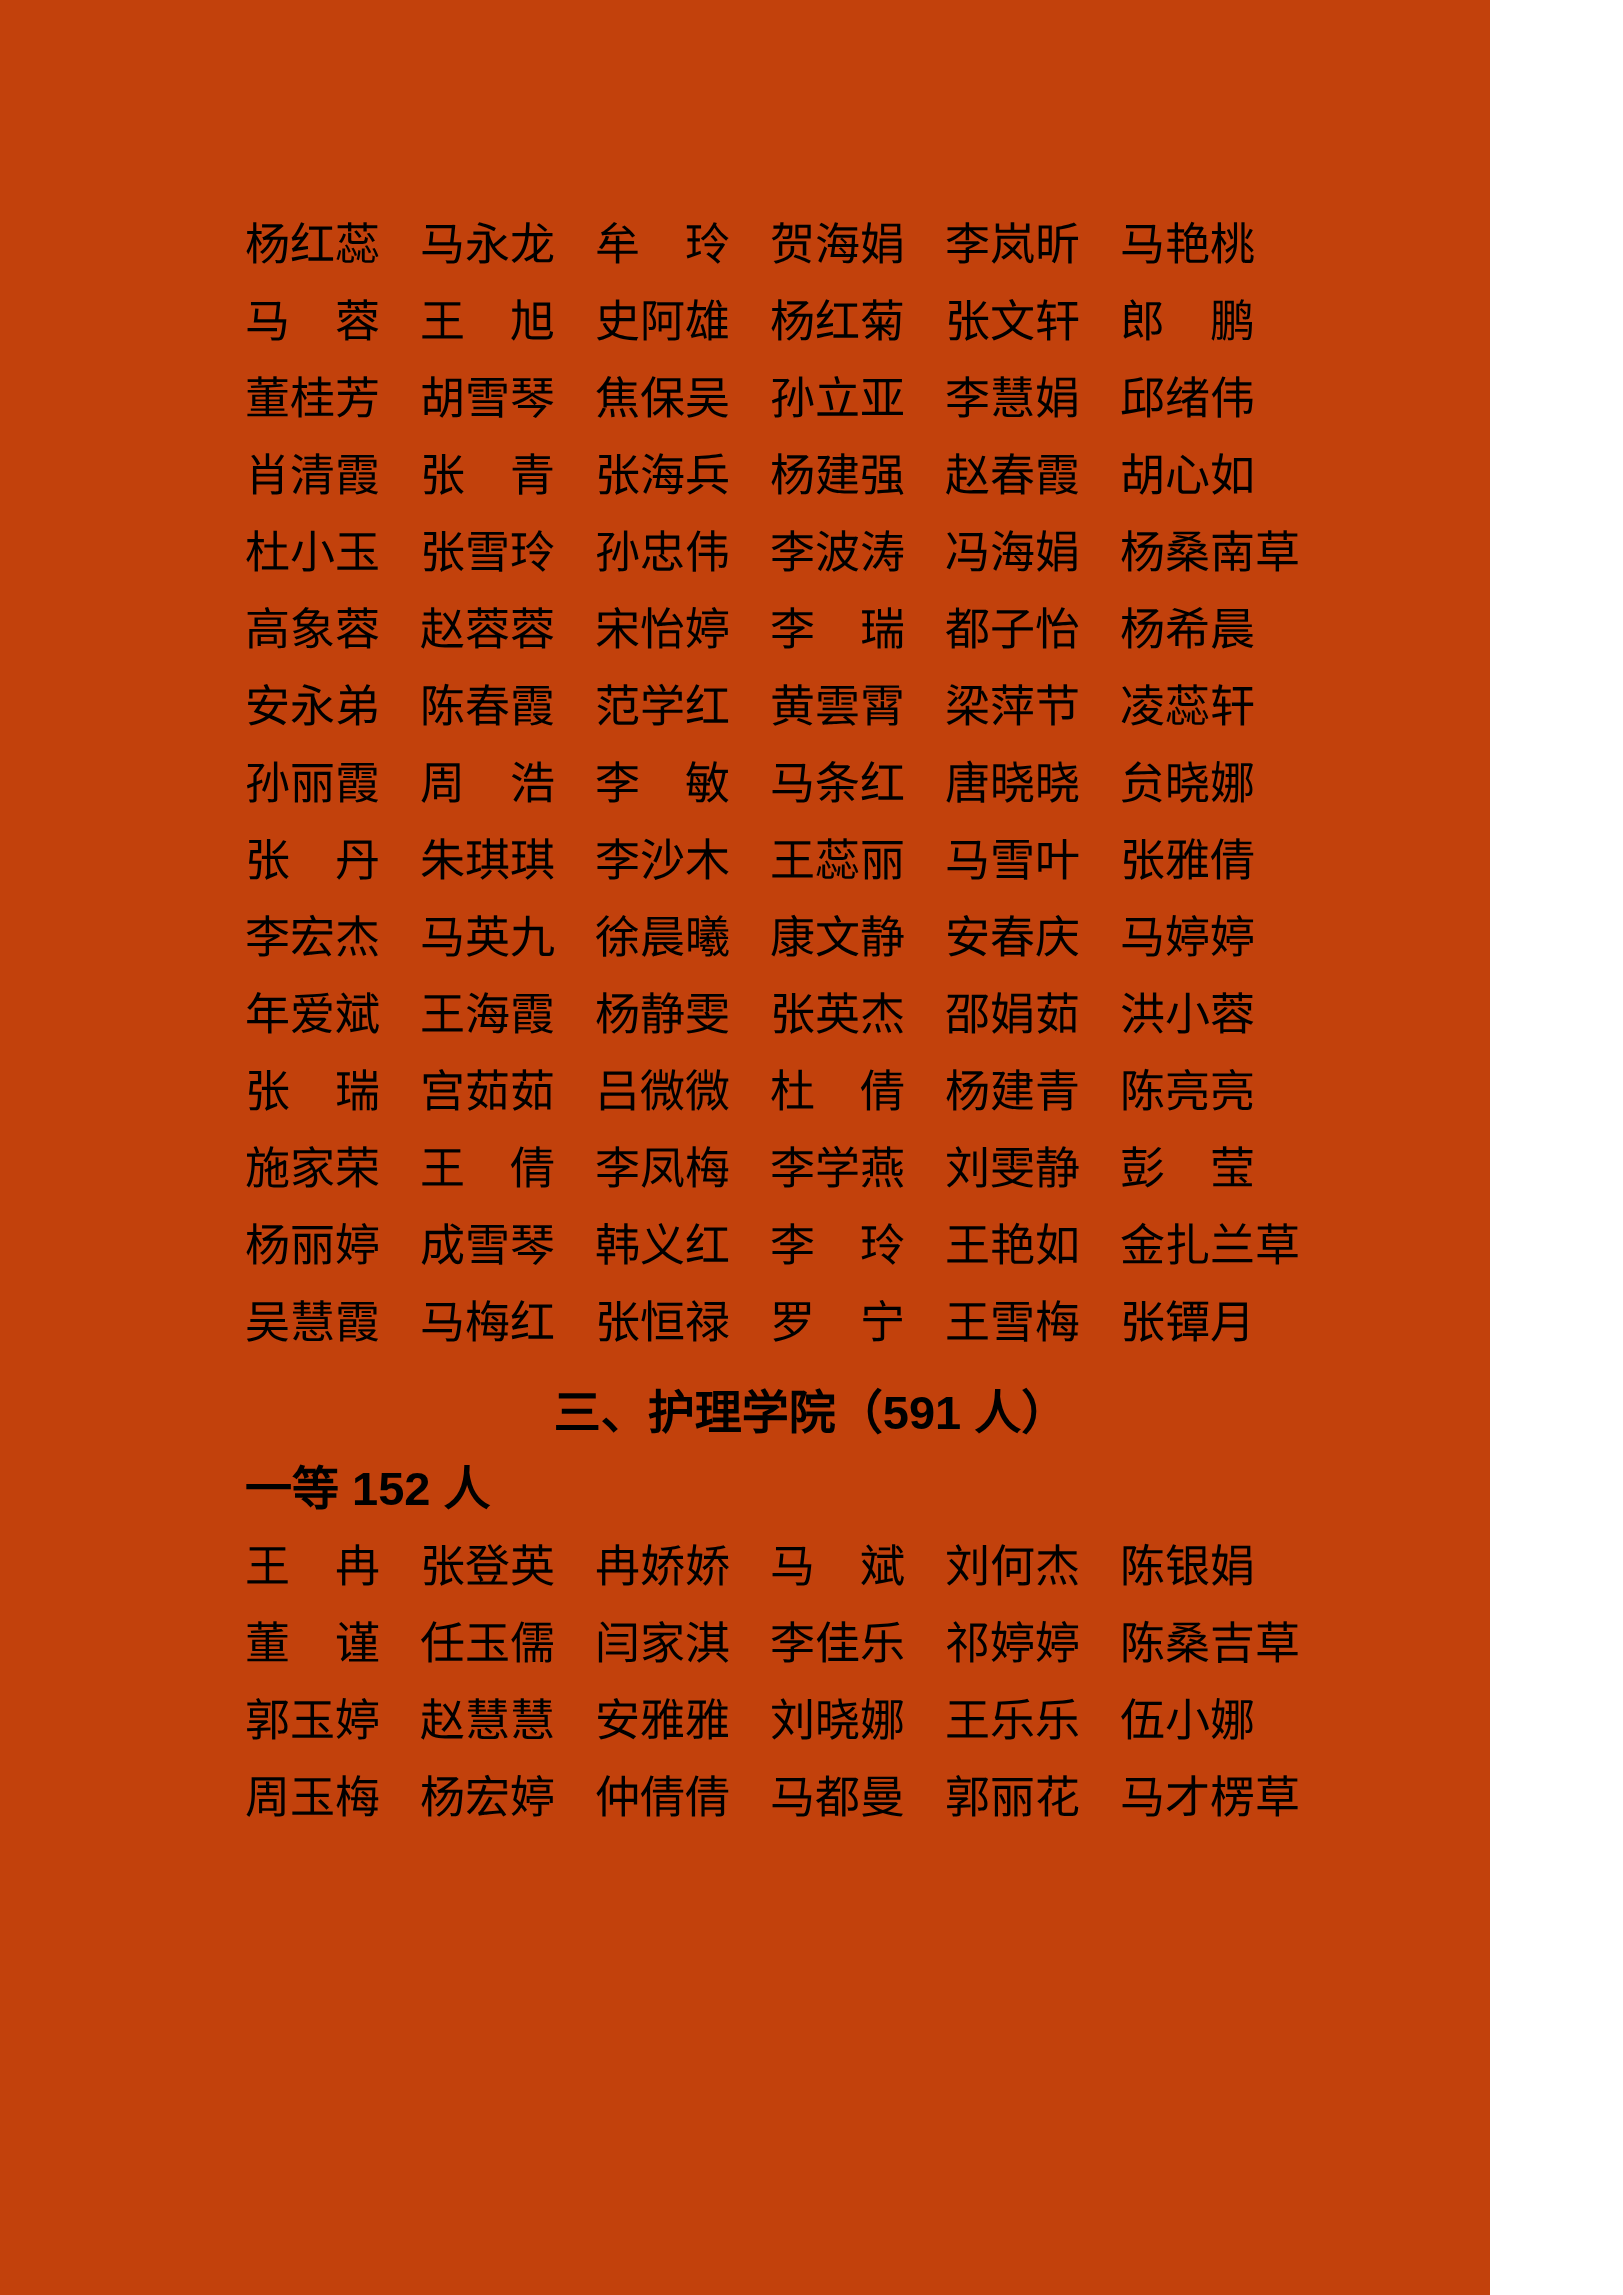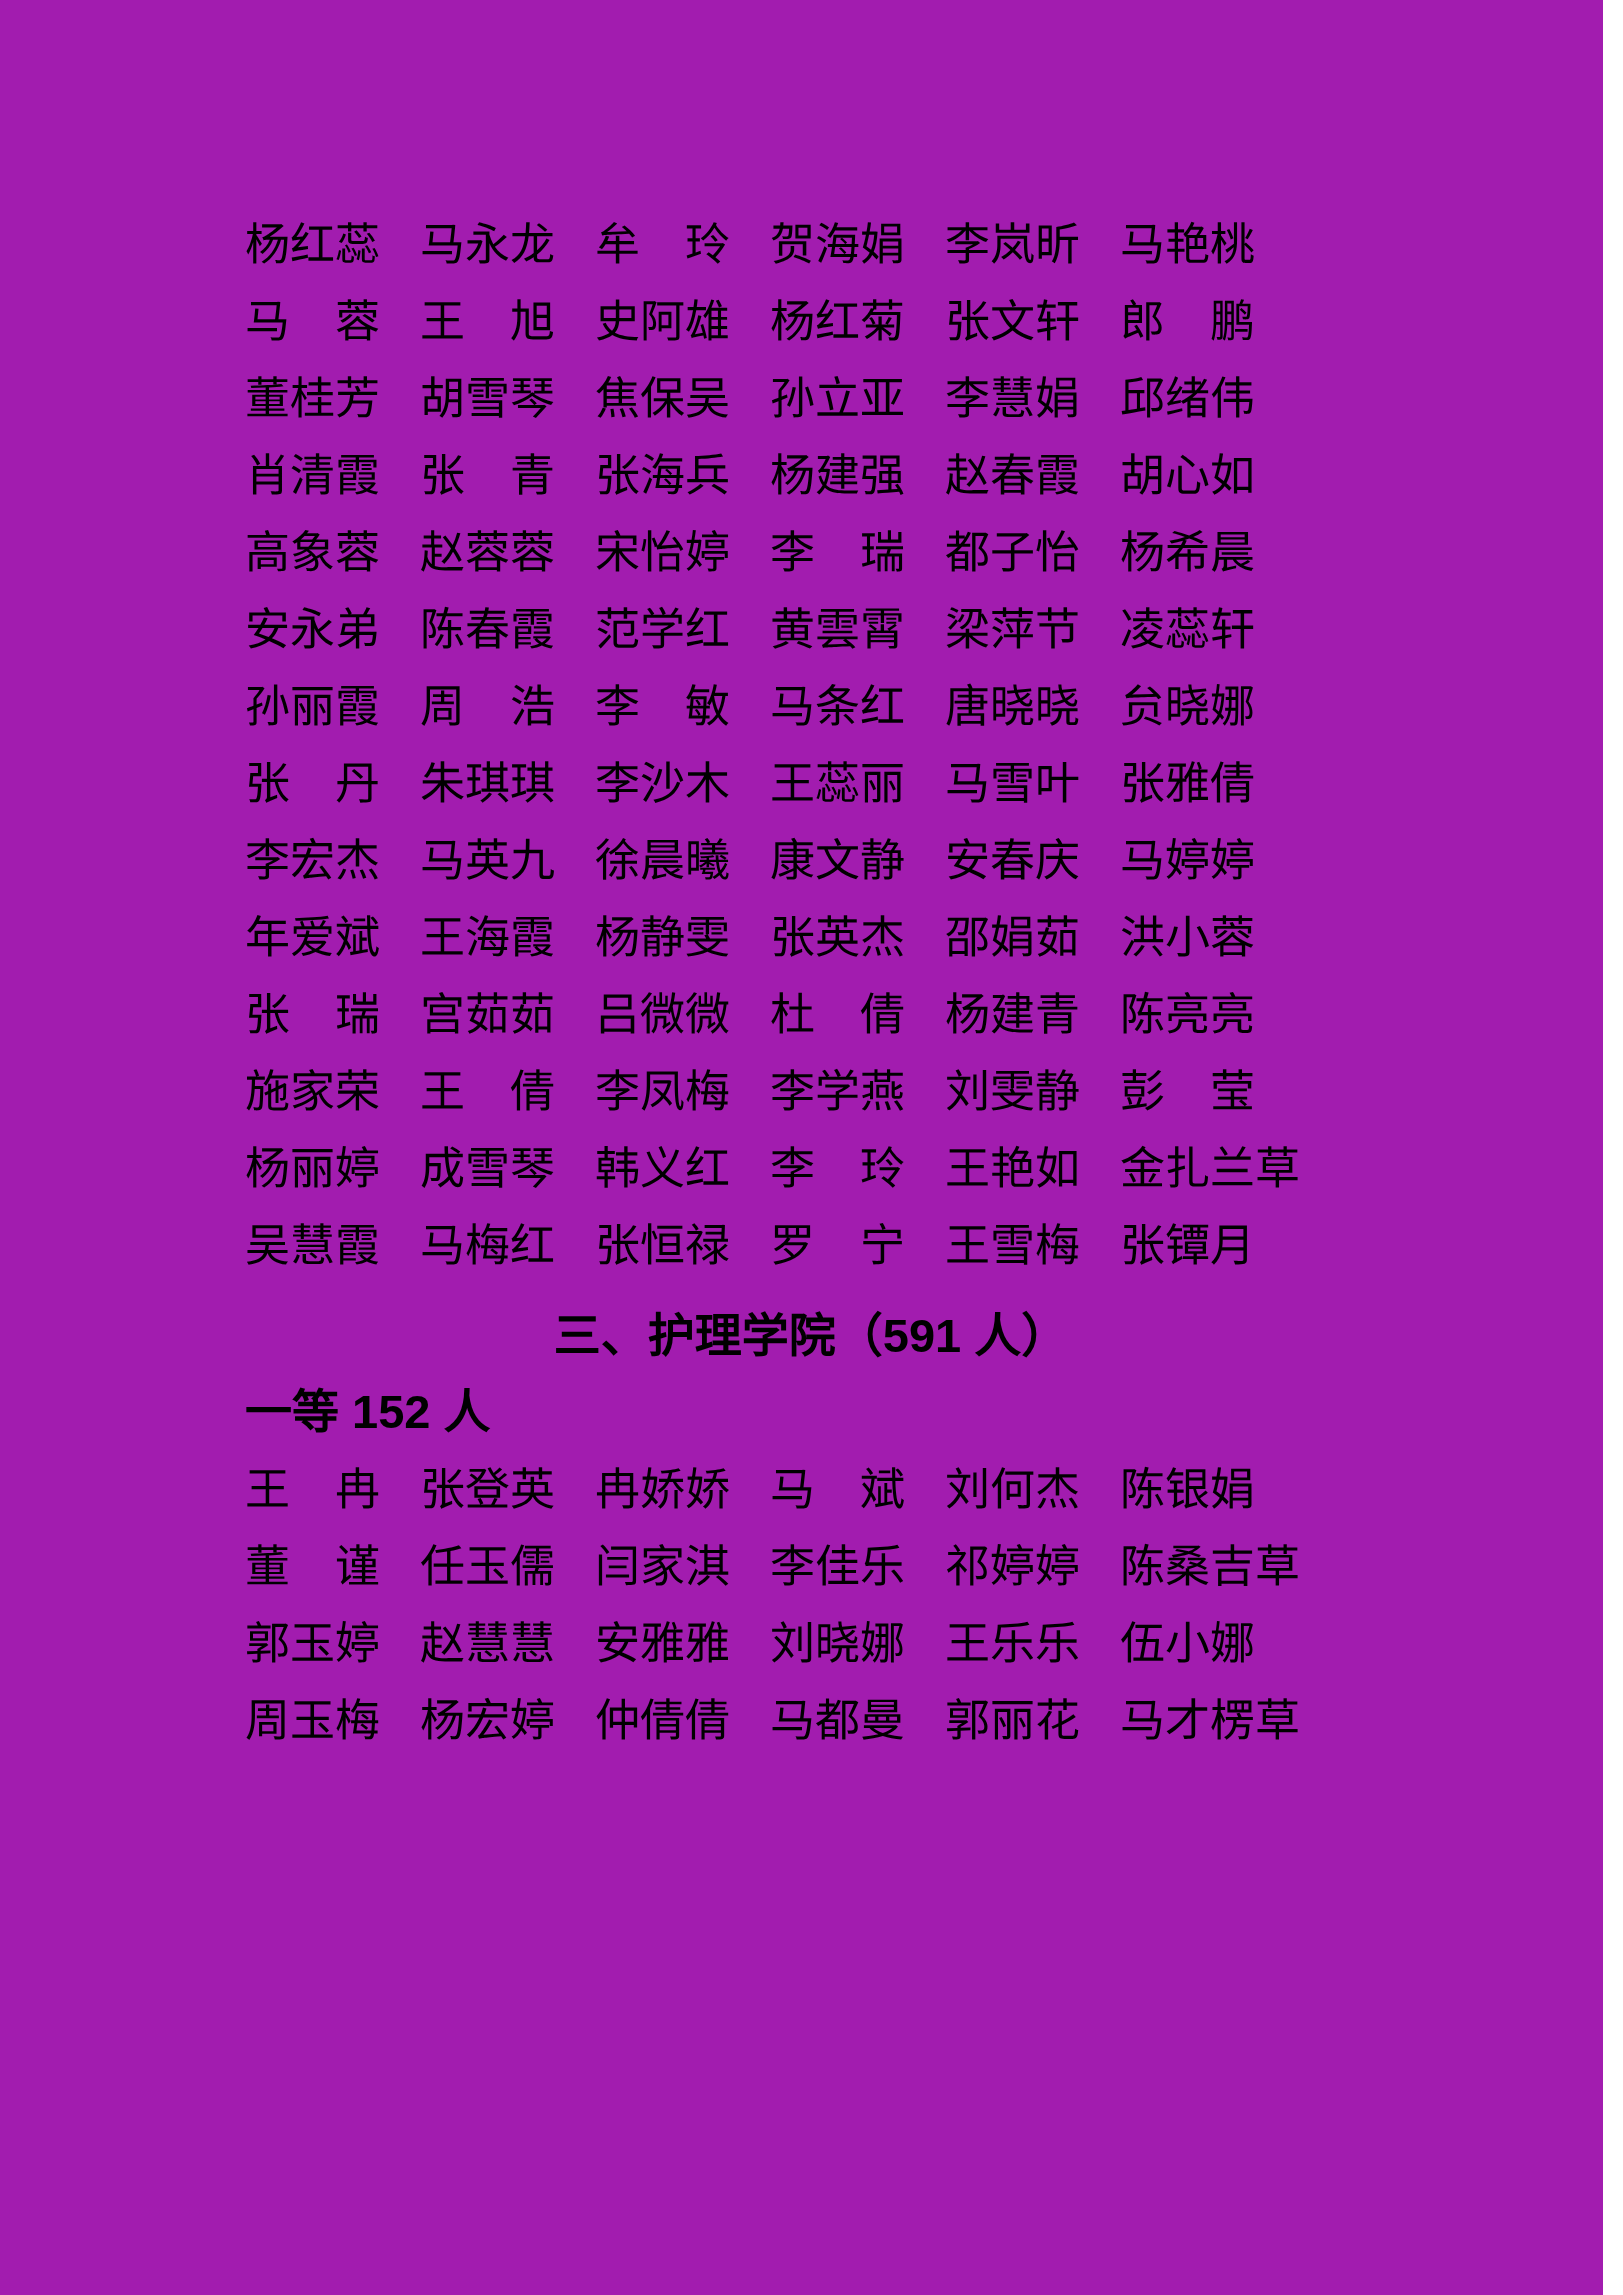--- a/index.html
+++ b/index.html
@@ -6,23 +6,23 @@
   html, body {
     width: 1623px;
     height: 2295px;
     background: #ffffff;
     font-family: "Liberation Serif", serif;
     color: #000000;
     overflow: hidden;
   }
   .page {
     position: relative;
-    width: 1603px;
+    width: 1490px;
     height: 2295px;
-    background: #a21caf;
+    background: #c2410c;
   }
   .content {
     position: absolute;
     left: 245px;
     top: 222px;
     width: 1132px;
   }
   .name-grid { width: 100%; }
   .name-row {
     display: grid;
@@ -110,20 +110,28 @@
           <div class="name-cell two">
             <span>张</span>
             <span>青</span>
           </div>
           <div class="name-cell">张海兵</div>
           <div class="name-cell">杨建强</div>
           <div class="name-cell">赵春霞</div>
           <div class="name-cell">胡心如</div>
         </div>
         <div class="name-row">
+          <div class="name-cell">杜小玉</div>
+          <div class="name-cell">张雪玲</div>
+          <div class="name-cell">孙忠伟</div>
+          <div class="name-cell">李波涛</div>
+          <div class="name-cell">冯海娟</div>
+          <div class="name-cell">杨桑南草</div>
+        </div>
+        <div class="name-row">
           <div class="name-cell">高象蓉</div>
           <div class="name-cell">赵蓉蓉</div>
           <div class="name-cell">宋怡婷</div>
           <div class="name-cell two">
             <span>李</span>
             <span>瑞</span>
           </div>
           <div class="name-cell">都子怡</div>
           <div class="name-cell">杨希晨</div>
         </div>

